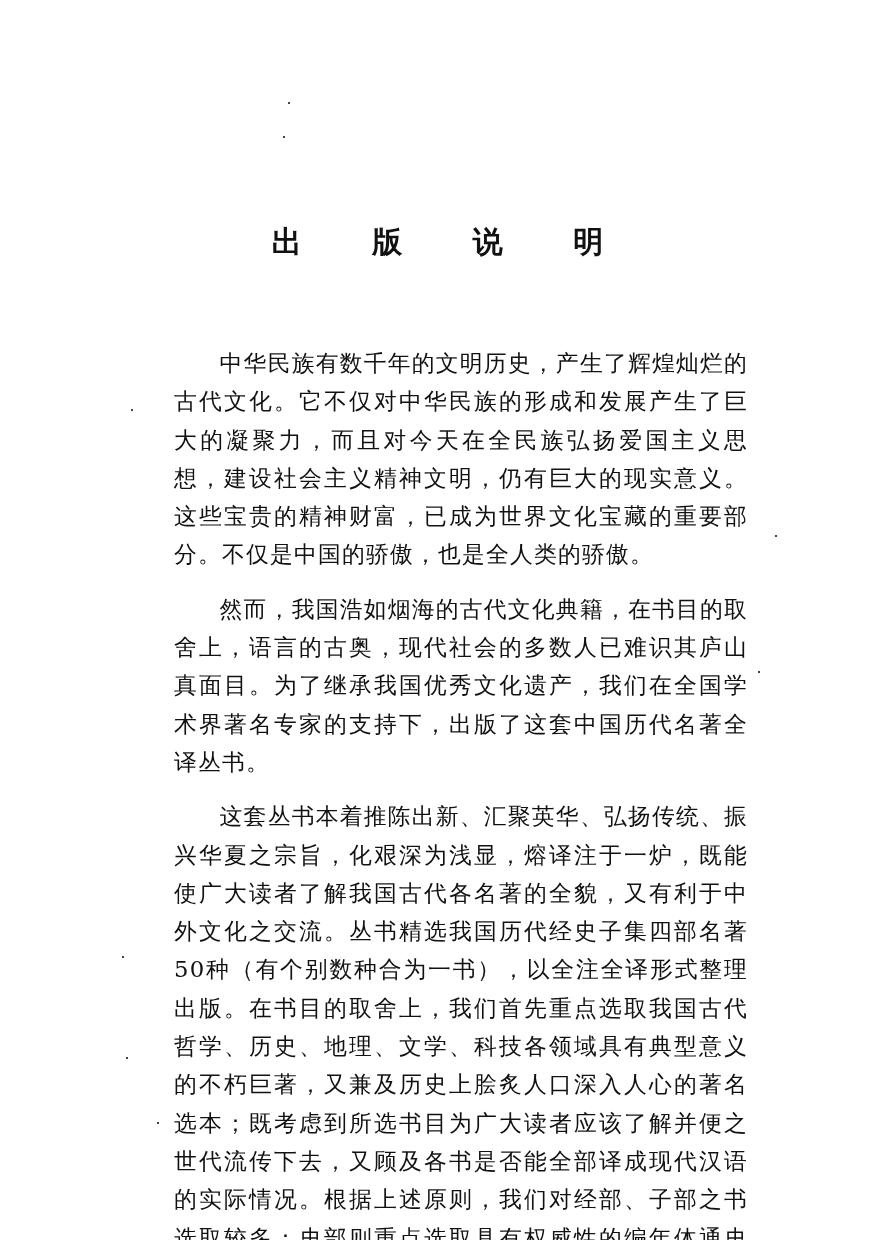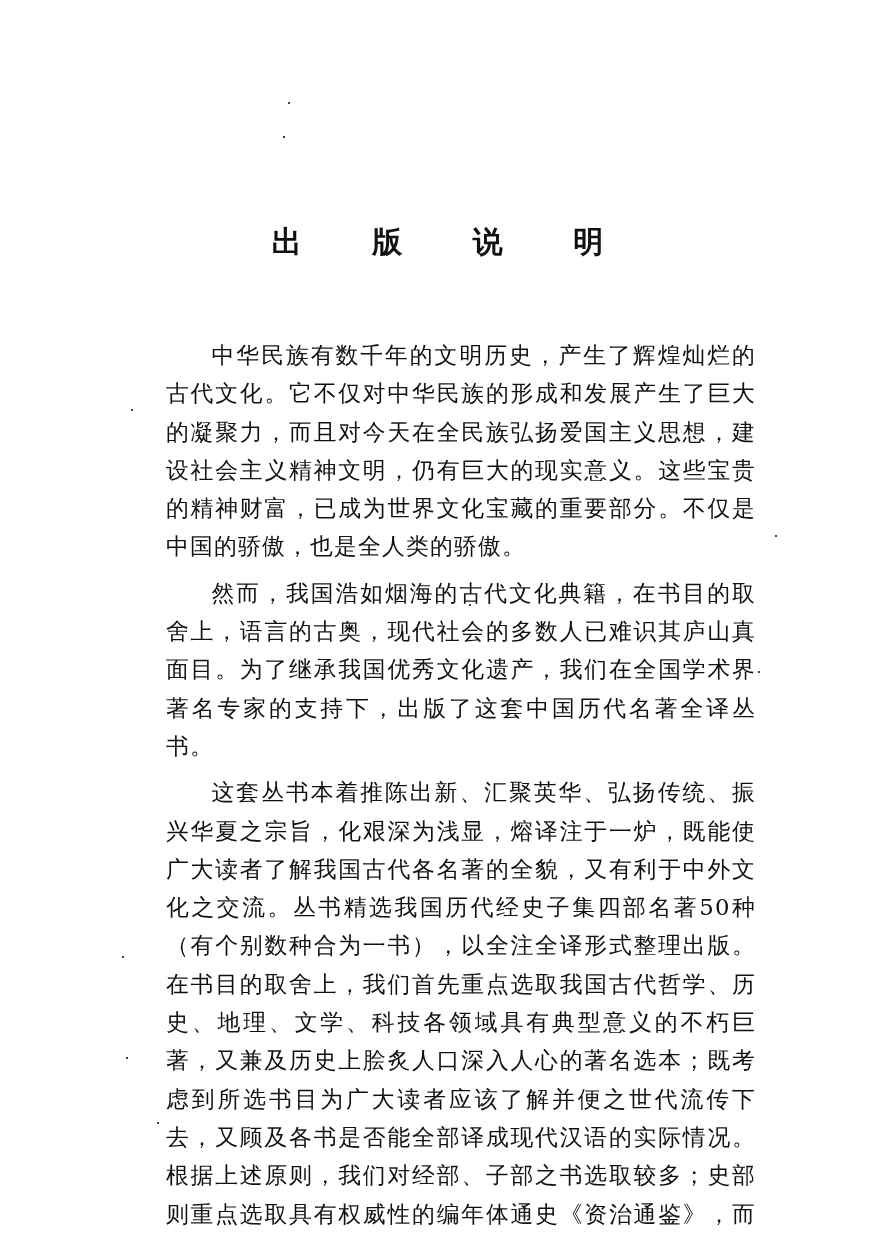--- a/index.html
+++ b/index.html
@@ -9,21 +9,21 @@
   }
   .title {
     position: absolute; top: 222px; left: 0; width: 875px; text-align: center;
     font-family: "DejaVu Sans", sans-serif; font-weight: bold; font-size: 30px;
     letter-spacing: 30px; text-indent: 30px;
   }
   .body-text {
     position: absolute; top: 328px; left: 158px; width: 606px;
     font-size: 22.8px; line-height: 38.3px; text-align: justify; letter-spacing: 1.2px;
   }
-  .body-text p { margin: 8px; text-indent: 2em; }
+  .body-text p { margin: 16px; text-indent: 2em; }
   .dot { position: absolute; width: 2px; height: 2px; background: #444; }
 </style>
 </head>
 <body>
 
 <div class="title">出 版 说 明</div>
 
 <div class="body-text">
   <p>中华民族有数千年的文明历史，产生了辉煌灿烂的古代文化。它不仅对中华民族的形成和发展产生了巨大的凝聚力，而且对今天在全民族弘扬爱国主义思想，建设社会主义精神文明，仍有巨大的现实意义。这些宝贵的精神财富，已成为世界文化宝藏的重要部分。不仅是中国的骄傲，也是全人类的骄傲。</p>
   <p>然而，我国浩如烟海的古代文化典籍，在书目的取舍上，语言的古奥，现代社会的多数人已难识其庐山真面目。为了继承我国优秀文化遗产，我们在全国学术界著名专家的支持下，出版了这套中国历代名著全译丛书。</p>

